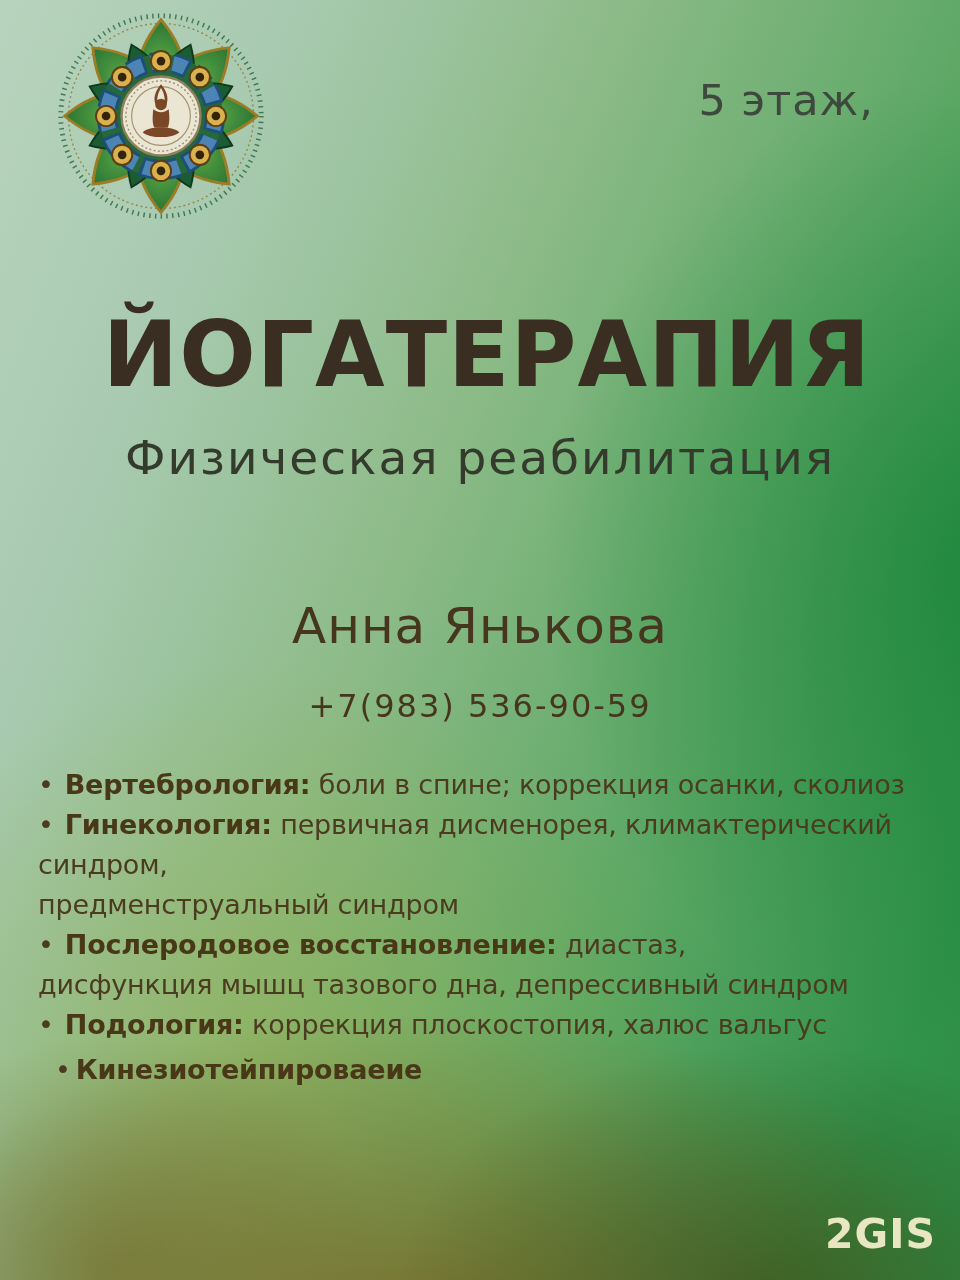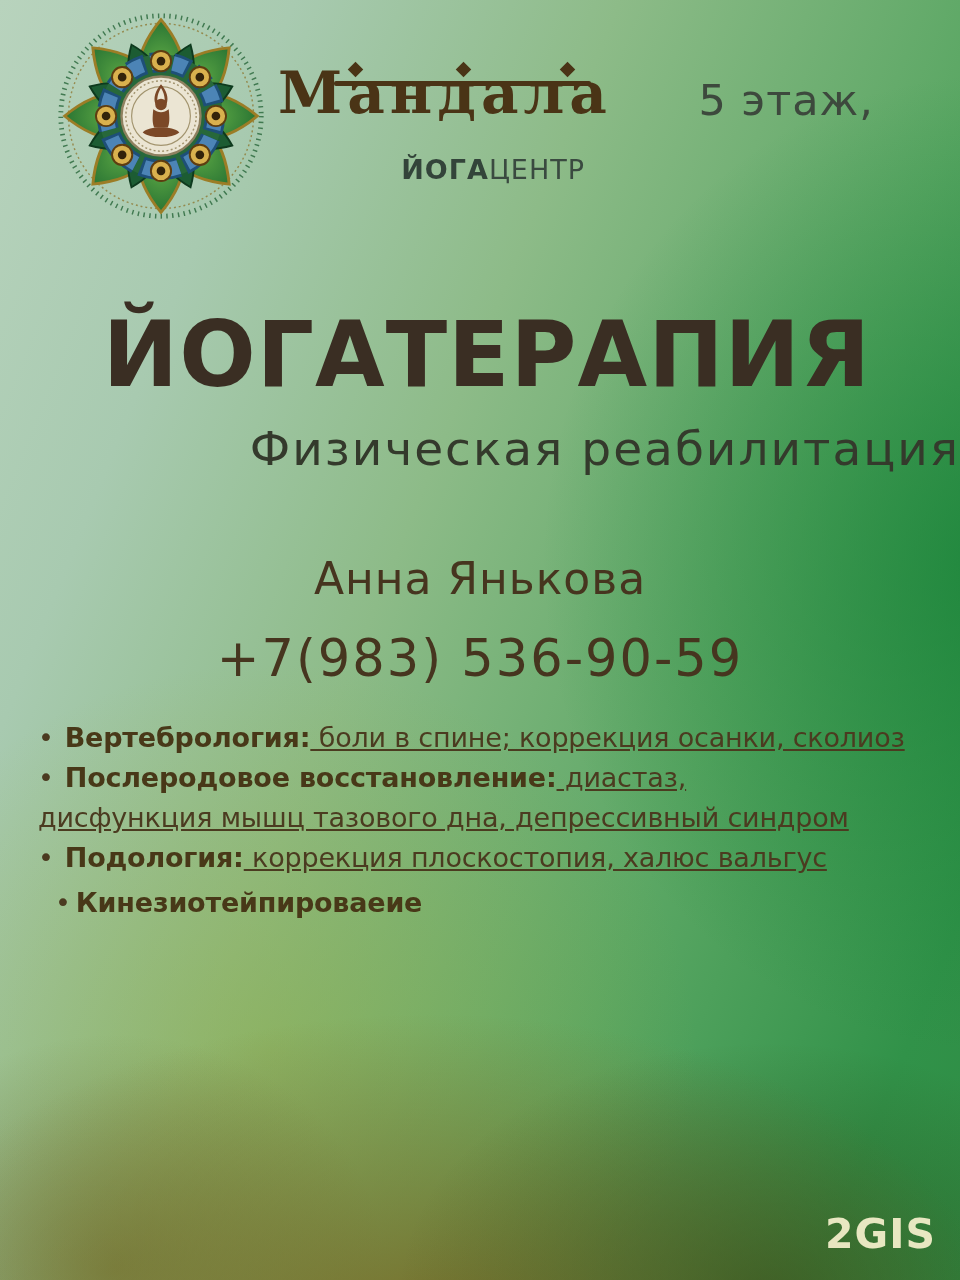--- a/index.html
+++ b/index.html
@@ -54,53 +54,53 @@
   }
 
   
   .title {
     margin-top: 70px;
     text-align: center;
     font-size: 90px; line-height: 100px; font-weight: bold;
     letter-spacing: 1px; color: #3a2e23; padding-left: 14px;
   }
   .subtitle {
-    margin-top: 17px;
-    text-align: right;
+    margin-top: 26px;
+    text-align: center;
     font-size: 47px; line-height: 54px; letter-spacing: 2px;
     color: #343a2c;
   }
   .instructor {
-    margin-top: 66px;
-    text-align: center;
-    font-size: 44px; line-height: 74px; letter-spacing: 1px;
+    margin-top: 104px;
+    text-align: center;
+    font-size: 50px; line-height: 74px; letter-spacing: 1px;
     color: #46351f;
   }
   .phone {
     margin-top: 16px;
     text-align: center;
-    font-size: 51px; line-height: 54px; letter-spacing: 2px;
+    font-size: 32px; line-height: 54px; letter-spacing: 2px;
     color: #46351f;
   }
 
   
   .services {
     margin-top: 32px;
     padding: 0 45px 0 38px;
     color: #4b3b20;
     font-size: 27px; line-height: 40px; letter-spacing: -0.2px;
   }
   .svc-row { margin: 0; }
   .svc-row.indent { padding-left: 17px; }
   .svc-row.gap { margin-top: 5px; }
   .svc-marker { color: #4b3b20; margin-right: 11px; }
   .svc-marker:empty { margin-right: 0; }
   .svc-row.indent .svc-marker { margin-right: 5px; }
   .svc-bold { font-weight: bold; color: #483818; }
-  .svc-text { white-space: pre-wrap; text-decoration: underline; }
+  .svc-text { white-space: pre-wrap; }
 
   
   .watermark {
     position: absolute; right: 24px; bottom: 22px;
     font-size: 41px; font-weight: bold; letter-spacing: 1px;
     color: #f6f0cc; opacity: 0.93;
   }
 </style>
 </head>
 <body>
@@ -184,43 +184,35 @@
         <circle r="30.5" fill="none" stroke="#a2946e" stroke-width="1.2"></circle>
         <g fill="#7b4827">
           <circle cx="0" cy="-12" r="6"></circle>
           <path d="M0,-33 C6,-26 8,-19 6,-13 L3,-11 C5,-18 3,-24 0,-29 C-3,-24 -5,-18 -3,-11 L-6,-13 C-8,-19 -6,-26 0,-33 Z"></path>
           <path d="M-8,-7 C-9,2 -9,8 -7,12 L7,12 C9,8 9,2 8,-7 C3,-3 -3,-3 -8,-7 Z"></path>
           <path d="M-19,17 C-12,10 12,10 19,17 C12,23.5 -12,23.5 -19,17 Z"></path>
         </g>
       </g>
     </svg>
 
-    <div class="brand">
-      <div class="brand-word">Мандала</div>
-      <div class="brand-bar"></div>
-      <div class="brand-diamond d1"></div>
-      <div class="brand-diamond d2"></div>
-      <div class="brand-diamond d3"></div>
-      <div class="brand-tagline">
-        <span class="bold">ЙОГА</span><span>ЦЕНТР</span>
-      </div>
-    </div>
 
     <div class="office">
       <div>5 этаж,</div>
     </div>
   </div>
 
   <div class="title">ЙОГАТЕРАПИЯ</div>
   <div class="subtitle">Физическая реабилитация</div>
   <div class="instructor">Анна Янькова</div>
   <div class="phone">+7(983) 536-90-59</div>
 
   <div class="services">
     <div class="svc-row"><span class="svc-marker">•</span><span class="svc-bold">Вертебрология:</span><span class="svc-text"> боли в спине; коррекция осанки, сколиоз</span></div>
+    <div class="svc-row"><span class="svc-marker">•</span><span class="svc-bold">Гинекология:</span><span class="svc-text"> первичная дисменорея, климактерический синдром,
+предменструальный синдром</span></div>
     <div class="svc-row"><span class="svc-marker">•</span><span class="svc-bold">Послеродовое восстановление:</span><span class="svc-text"> диастаз,
 дисфункция мышц тазового дна, депрессивный синдром</span></div>
     <div class="svc-row"><span class="svc-marker">•</span><span class="svc-bold">Подология:</span><span class="svc-text"> коррекция плоскостопия, халюс вальгус</span></div>
     <div class="svc-row indent gap"><span class="svc-marker">•</span><span class="svc-bold">Кинезиотейпироваеие</span><span class="svc-text"></span></div>
 
   </div>
 
   <div class="watermark">2GIS</div>
 
 </div>

